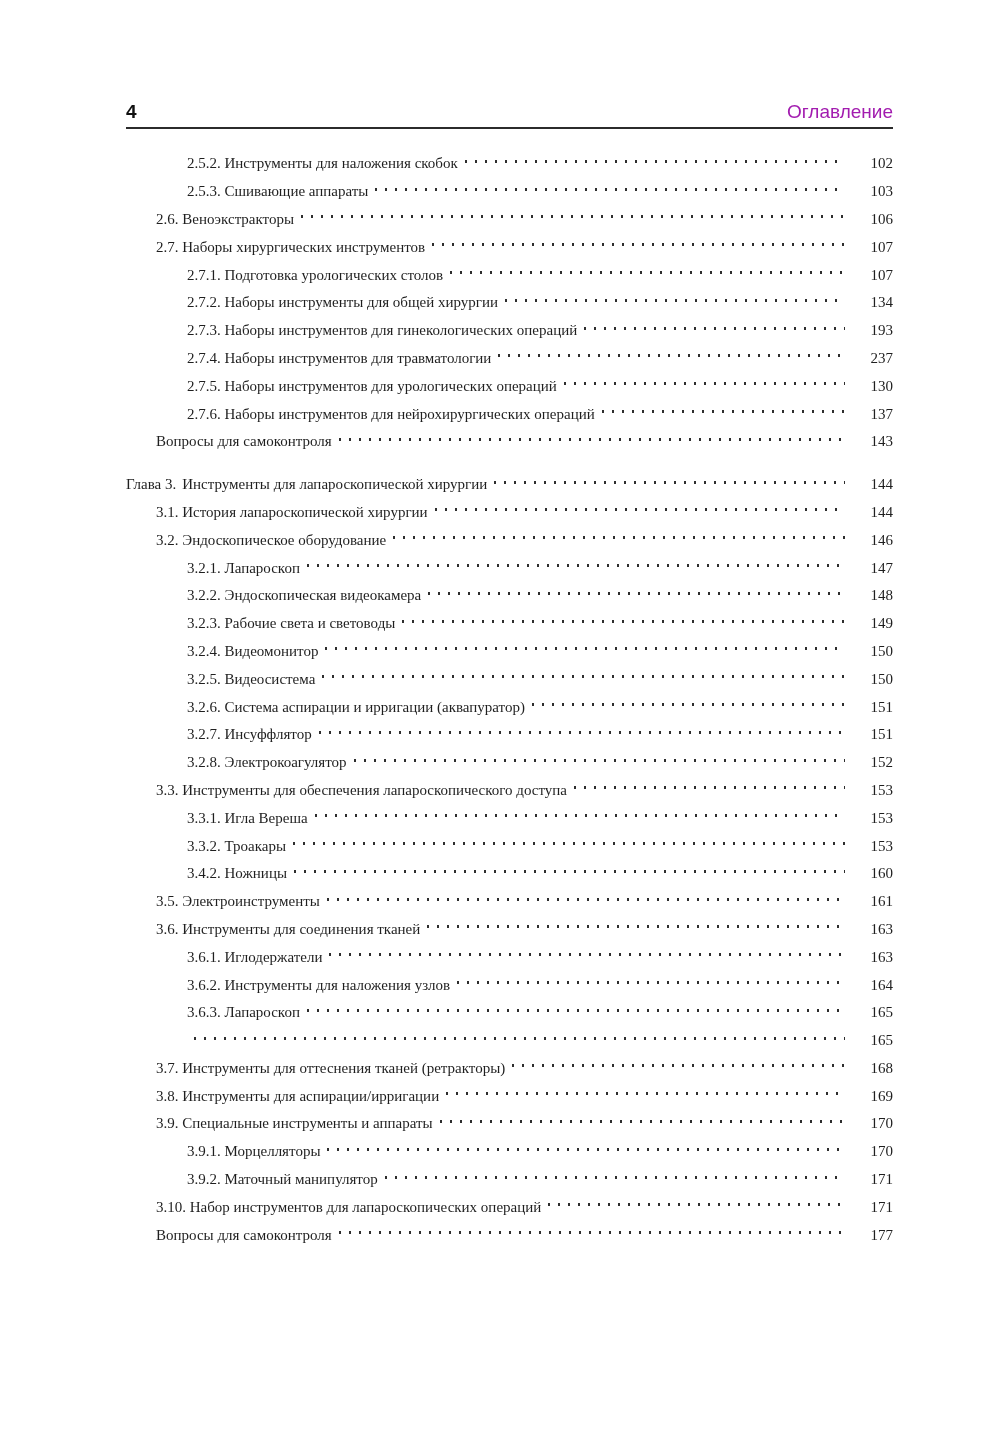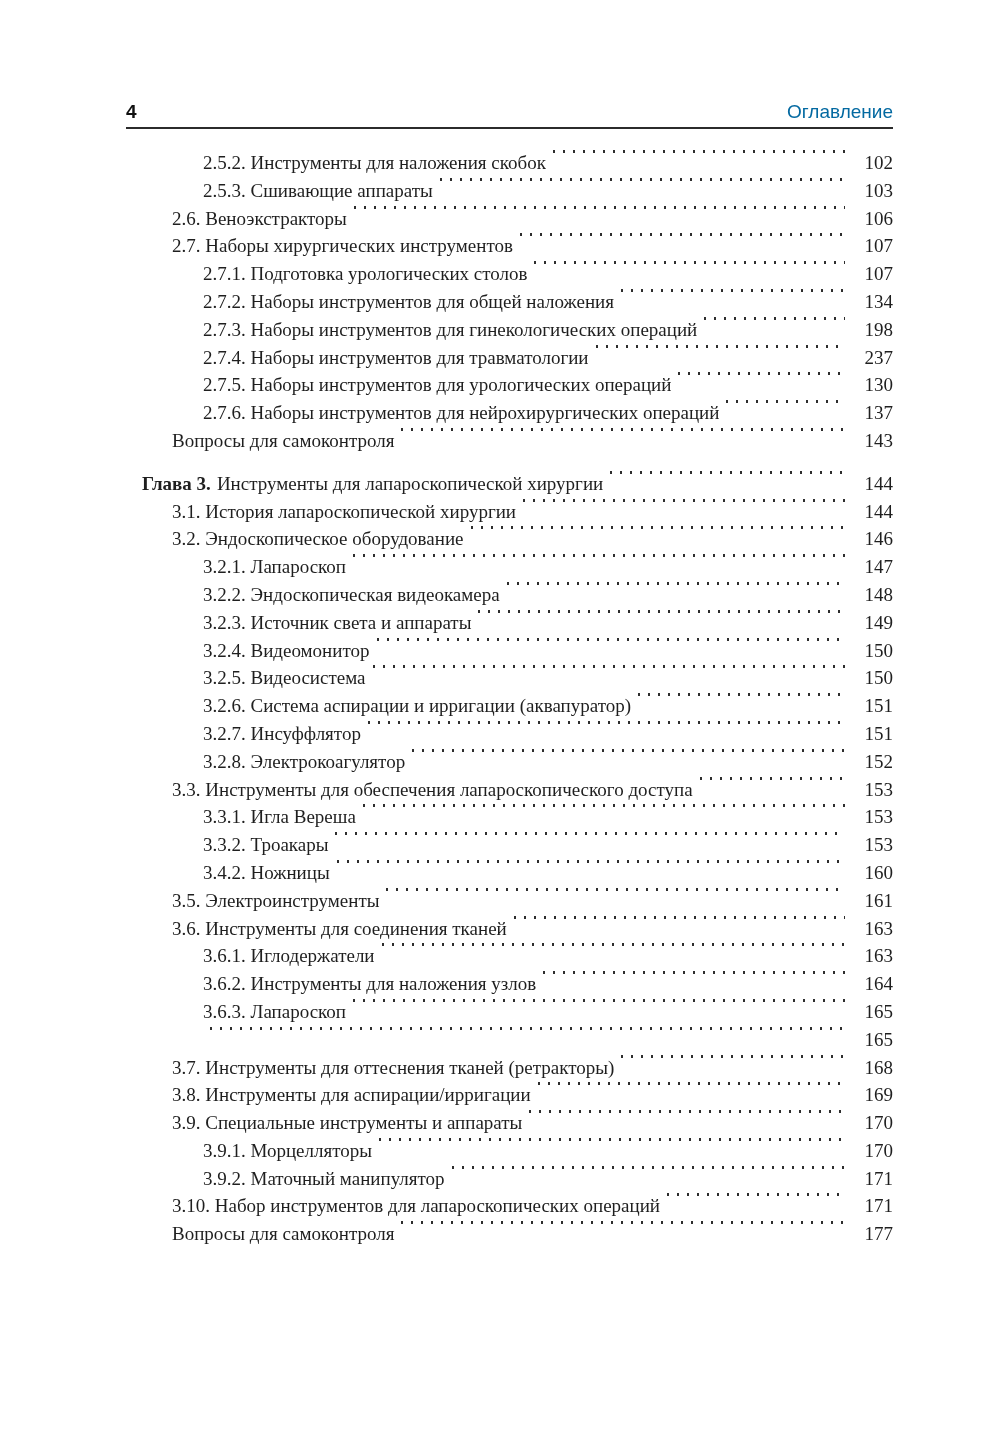--- a/index.html
+++ b/index.html
@@ -22,36 +22,35 @@
     display: flex;
     justify-content: space-between;
     align-items: flex-end;
     border-bottom: 2px solid #2b2b2b;
     padding-bottom: 5px;
     font-family: "Liberation Sans", "DejaVu Sans", sans-serif;
     font-size: 19px;
     line-height: 21px;
   }
   .page-header .pageno { font-weight: bold; color: #111111; }
-  .page-header .htitle { color: #0369a1; font-weight: normal; }
+  .page-header .htitle { color: #a21caf; font-weight: normal; }
   .toc { margin-top: 21px; }
   .row {
     display: flex;
-    align-items: flex-start;
+    align-items: center;
     height: 27.8px;
-    font-size: 19px;
+    font-size: 15px;
     line-height: 25px;
     white-space: nowrap;
-    margin-left: 16px;
   }
   .row.gap { margin-top: 15px; }
   .lvl-0 { padding-left: 0; }
   .lvl-1 { padding-left: 30px; }
   .lvl-2 { padding-left: 61px; }
-  .prefix { font-weight: bold; margin-right: 6px; }
+  .prefix { font-weight: normal; margin-right: 6px; }
   .label { flex: 0 0 auto; }
   .leader {
     flex: 1 1 auto;
     height: 3px;
     margin: 0 8px 5px 7px;
     background-image: repeating-linear-gradient(
       to right, #2e2e2e 0px, #2e2e2e 2.4px,
       transparent 2.4px, transparent 10px);
     background-repeat: repeat-x;
   }
@@ -96,29 +95,29 @@
     <span class="pagenum">107</span>
   </div>
         <div class="row lvl-2">
 
     <span class="label">2.7.1. Подготовка урологических столов</span>
     <span class="leader"></span>
     <span class="pagenum">107</span>
   </div>
         <div class="row lvl-2">
 
-    <span class="label">2.7.2. Наборы инструментов для общей наложения</span>
+    <span class="label">2.7.2. Наборы инструменты для общей хирургии</span>
     <span class="leader"></span>
     <span class="pagenum">134</span>
   </div>
         <div class="row lvl-2">
 
     <span class="label">2.7.3. Наборы инструментов для гинекологических операций</span>
     <span class="leader"></span>
-    <span class="pagenum">198</span>
+    <span class="pagenum">193</span>
   </div>
         <div class="row lvl-2">
 
     <span class="label">2.7.4. Наборы инструментов для травматологии</span>
     <span class="leader"></span>
     <span class="pagenum">237</span>
   </div>
         <div class="row lvl-2">
 
     <span class="label">2.7.5. Наборы инструментов для урологических операций</span>
@@ -162,21 +161,21 @@
     <span class="pagenum">147</span>
   </div>
         <div class="row lvl-2">
 
     <span class="label">3.2.2. Эндоскопическая видеокамера</span>
     <span class="leader"></span>
     <span class="pagenum">148</span>
   </div>
         <div class="row lvl-2">
 
-    <span class="label">3.2.3. Источник света и аппараты</span>
+    <span class="label">3.2.3. Рабочие света и световоды</span>
     <span class="leader"></span>
     <span class="pagenum">149</span>
   </div>
         <div class="row lvl-2">
 
     <span class="label">3.2.4. Видеомонитор</span>
     <span class="leader"></span>
     <span class="pagenum">150</span>
   </div>
         <div class="row lvl-2">

